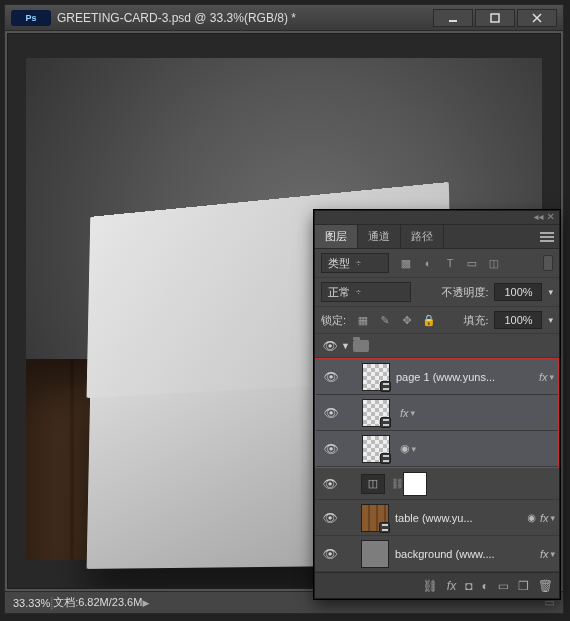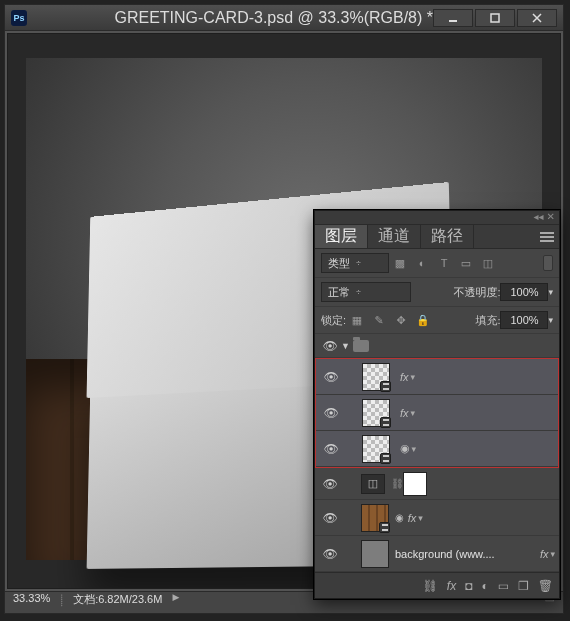--- a/index.html
+++ b/index.html
@@ -18,25 +18,25 @@
       border: 1px solid #282828;
       background: #535353;
       display: flex; flex-direction: column;
     }
     .titlebar {
       height: 26px; background: linear-gradient(#4f4f4f,#3a3a3a);
       display: flex; align-items: center; padding: 0 6px;
       border-bottom: 1px solid #2a2a2a;
     }
     .app-icon {
-      width: 16px; height: 16px; border-radius: 3px;
+      width: 40px; height: 16px; border-radius: 3px;
       background: #0b1b3e; color: #8fd4ff; display:flex;align-items:center;justify-content:center;
       font-size: 9px; font-weight: bold; margin-right: 6px;
     }
-    .title-text { flex:1; color:#ddd; font-size:16px; white-space:nowrap;text-align:right; }
+    .title-text { flex:1; color:#ddd; font-size:12px; white-space:nowrap; }
     .winbtns { display:flex; gap:2px; }
     .winbtn {
       width: 40px; height: 18px; background:#484848; border:1px solid #2a2a2a;
       display:flex;align-items:center;justify-content:center; color:#ddd; font-size:12px;
     }
     .canvas-area {
       flex:1; background:#282828; position:relative; overflow:hidden;
       border: 1px solid #1e1e1e; margin:2px;
     }
     .canvas-inner{
@@ -61,45 +61,45 @@
       border-radius:2px;
     }
     .card .bottom-fold{
       position:absolute; left:4px; top:50%; width:96%; height:53%;
       background: linear-gradient(155deg,#d9d9d9,#9e9e9e);
       border-radius:2px;
       box-shadow: 0 30px 40px rgba(0,0,0,0.5);
     }
     .statusbar{
       height:22px; background:#454545; border-top:1px solid #2a2a2a;
-      display:flex; gap:10px; padding:0 8px; color:#ddd;
+      display:flex; align-items:center; gap:0; padding:0 8px; color:#ddd;
     }
     .statusbar .sep{color:#777;}
     .statusbar .rt-icon { margin-left:auto; color:#888;}
 
     
     .layers-panel{
       position:absolute; left:314px; top:210px; width:246px;
       background:#454545; border:1px solid #1d1d1d; box-shadow:0 0 0 1px #000, 0 6px 16px rgba(0,0,0,.6);
     }
     .lp-head{
       height:14px; background:#3a3a3a; display:flex; justify-content:flex-end; padding:0 4px; border-bottom:1px solid #2a2a2a;
     }
     .lp-head span{ font-size:10px; color:#888;}
     .lp-tabs{
       height:24px; display:flex; align-items:stretch; background:#3a3a3a; border-bottom:1px solid #2a2a2a;
     }
     .lp-tab{
-      padding:0 10px; display:flex; align-items:center; color:#bbb; border-right:1px solid #2a2a2a; font-size:16px;
+      padding:0 10px; display:flex; align-items:center; color:#bbb; border-right:1px solid #2a2a2a; font-size:11px;
     }
     .lp-tab.active{ background:#4f4f4f; color:#eee;}
     .lp-menu{ margin-left:auto; width:24px; display:flex; align-items:center; justify-content:center; color:#aaa;}
 
     .lp-row{
-      display:flex; align-items:center; padding:4px 6px; border-bottom:1px solid #3a3a3a;
+      display:flex; align-items:center; gap:6px; padding:4px 6px; border-bottom:1px solid #3a3a3a;
     }
     .lp-select{
       height:20px; background:#3b3b3b; border:1px solid #272727; color:#ddd; display:flex; align-items:center; padding:0 6px; position:relative;
     }
     .lp-select .chev{ margin-left:6px; color:#aaa; font-size:9px;}
     .lp-icon-strip{ display:flex; gap:8px; margin-left:4px; color:#999;}
     .lp-icon-strip span{ width:14px; text-align:center;}
 
     .lp-num{
       width:48px; height:18px; background:#2f2f2f; border:1px solid #222; color:#ddd;
@@ -295,20 +295,21 @@
 
       <div class="layer-row">
         <div class="vis-cell">
             <span class="eye-icon">👁</span>
           </div>
         <div class="depth"></div>
           <div class="depth"></div>
         <div class="thumb checker">
             <div class="so-badge"></div>
           </div>
+        <div class="layer-label">page 1 (www.yuns...</div>
         <span class="fx-badge">fx</span>
         <span class="mini-chev">▾</span>
       </div>
 
       <div class="layer-row">
         <div class="vis-cell">
             <span class="eye-icon">👁</span>
           </div>
         <div class="depth"></div>
           <div class="depth"></div>
@@ -346,20 +347,21 @@
 
     <div class="layer-row">
       <div class="vis-cell">
           <span class="eye-icon">👁</span>
         </div>
       <div class="depth"></div>
         <div class="depth"></div>
       <div class="thumb table">
           <div class="so-badge"></div>
         </div>
+      <div class="layer-label">table (www.yu...</div>
       <span style="color:#bbb;font-size:10px;">◉</span>
       <span class="fx-badge">fx</span>
       <span class="mini-chev">▾</span>
     </div>
 
     <div class="layer-row">
       <div class="vis-cell">
           <span class="eye-icon">👁</span>
         </div>
       <div class="depth"></div>

